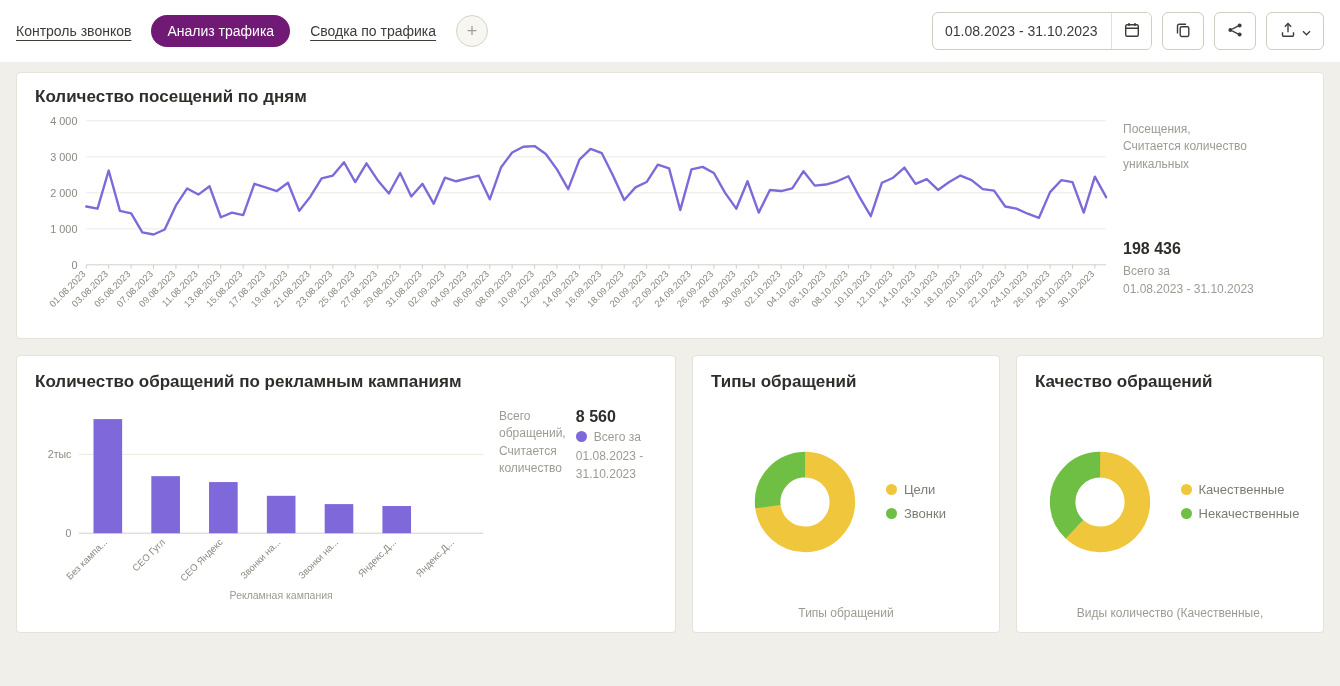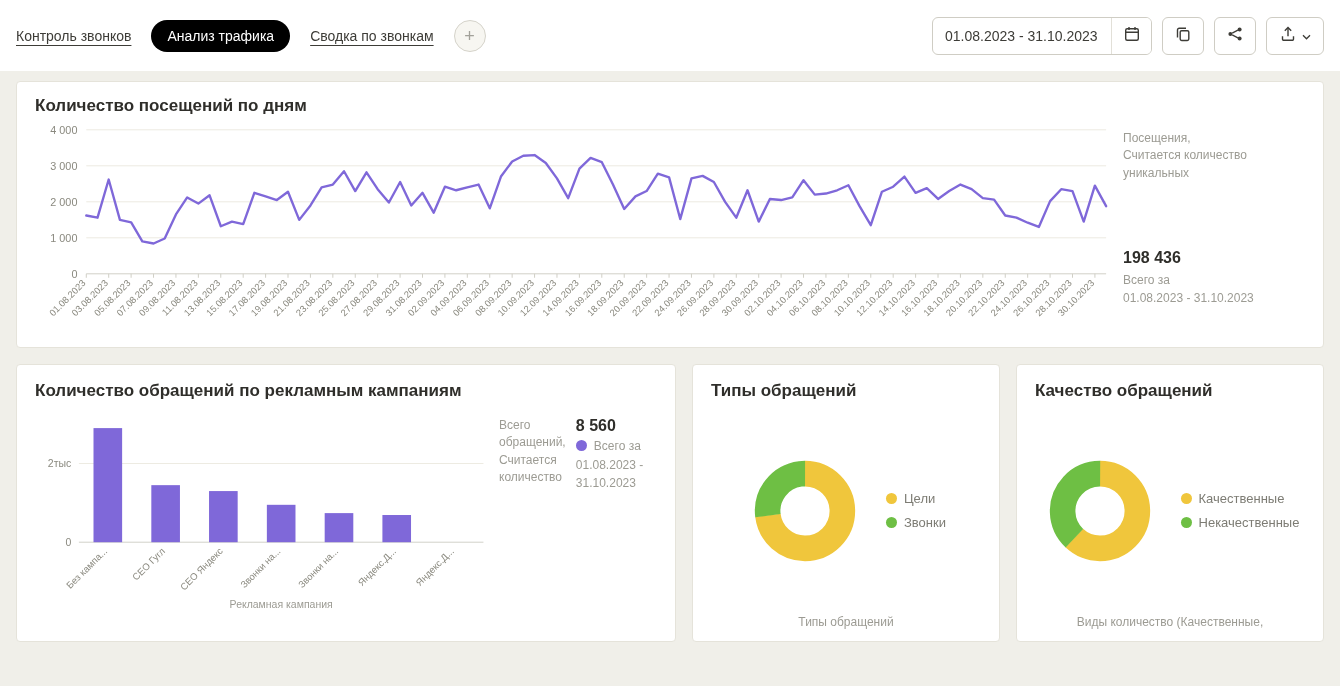--- a/index.html
+++ b/index.html
@@ -1,23 +1,23 @@
 <!DOCTYPE html>
 <html><head>
 <meta charset="utf-8">
 <style>
   * { margin:0; padding:0; box-sizing:border-box; }
   html,body { width:1340px; height:686px; overflow:hidden; }
   body { font-family:"Liberation Sans", sans-serif; background:#f0efe9; color:#2f2e2a; }
 
   
-  .header { background:#ffffff; display:flex; align-items:center; justify-content:space-between; padding:20px 16px; height:71px; }
+  .header { background:#ffffff; display:flex; align-items:center; justify-content:space-between; padding:20px 16px; height:62px; }
   .tabs { display:flex; align-items:center; gap:20px; }
   .tab { font-size:14px; color:#3d3c37; text-decoration:underline; text-underline-offset:4px; cursor:pointer; background:none; border:none; font-family:inherit; }
-  .tab.active { background:#000000; color:#fff; text-decoration:none; padding:8px 16px; border-radius:17px; }
+  .tab.active { background:#701a75; color:#fff; text-decoration:none; padding:8px 16px; border-radius:17px; }
   .add-tab { width:32px; height:32px; border-radius:50%; border:1px solid #d5d3ca; background:#f7f6f1; color:#a2a199; font-size:18px; line-height:1; display:flex; align-items:center; justify-content:center; cursor:pointer; }
   .controls { display:flex; align-items:center; gap:10px; }
   .date-control { display:flex; align-items:stretch; border:1px solid #cfcdc4; border-radius:6px; background:#fff; overflow:hidden; height:38px; }
   .date-input { border:none; outline:none; padding:0 12px; font-size:14px; width:178px; color:#3d3c37; font-family:inherit; background:transparent; }
   .date-cal-btn { width:40px; border:none; border-left:1px solid #e2e0d8; background:#fff; display:flex; align-items:center; justify-content:center; cursor:pointer; }
   .icon-btn { height:38px; min-width:42px; display:flex; align-items:center; justify-content:center; gap:6px; background:#fff; border:1px solid #cfcdc4; border-radius:6px; cursor:pointer; }
   .icon-btn.export { min-width:58px; }
 
   
   .card { background:#fff; border:1px solid #e5e3da; border-radius:4px; }
@@ -49,21 +49,21 @@
 
   svg text { font-family:"Liberation Sans", sans-serif; }
 </style>
 </head>
 <body>
 
 <div class="header">
   <div class="tabs">
     <button class="tab">Контроль звонков</button>
     <button class="tab active">Анализ трафика</button>
-    <button class="tab">Сводка по звонкам</button>
+    <button class="tab">Сводка по трафика</button>
     <button class="add-tab">+</button>
   </div>
   <div class="controls">
     <div class="date-control">
       <input class="date-input" type="text" value="01.08.2023 - 31.10.2023" style="">
       <button class="date-cal-btn">
         <span>
           <svg width="16" height="16" viewBox="0 0 16 16">
               <rect x="1.7" y="2.7" width="12.6" height="11.6" rx="1.5" fill="none" stroke="#3d3c37" stroke-width="1.4"></rect>
               <line x1="1.7" y1="6.2" x2="14.3" y2="6.2" stroke="#3d3c37" stroke-width="1.4"></line>

